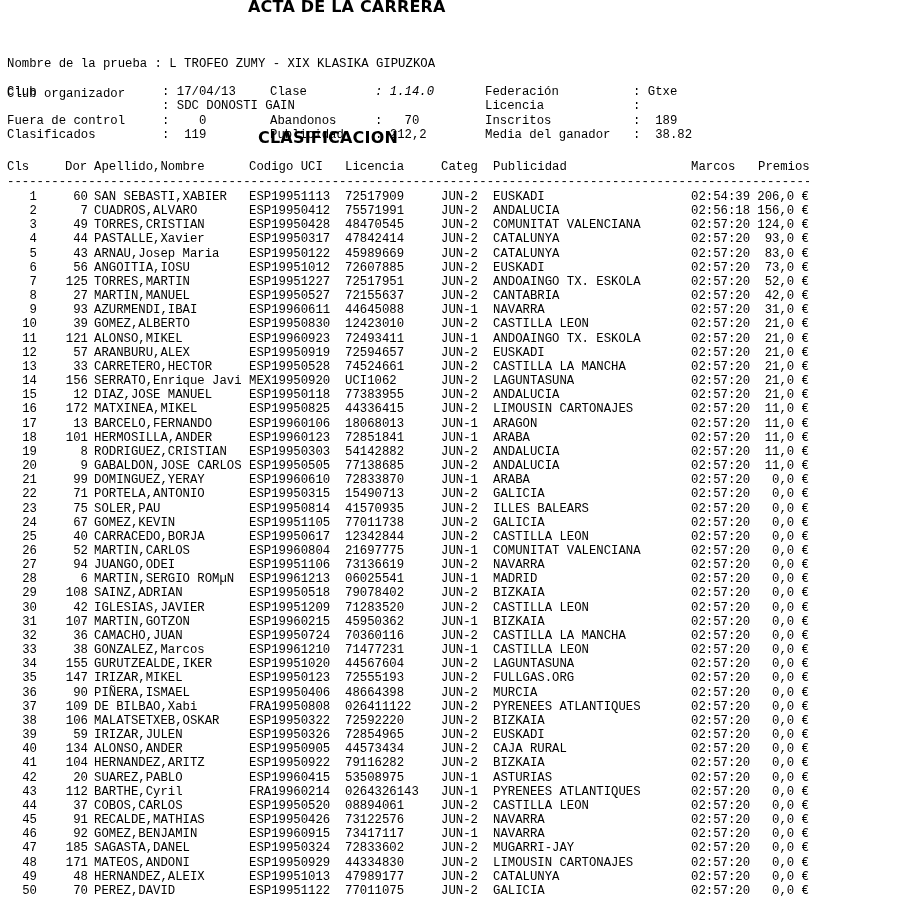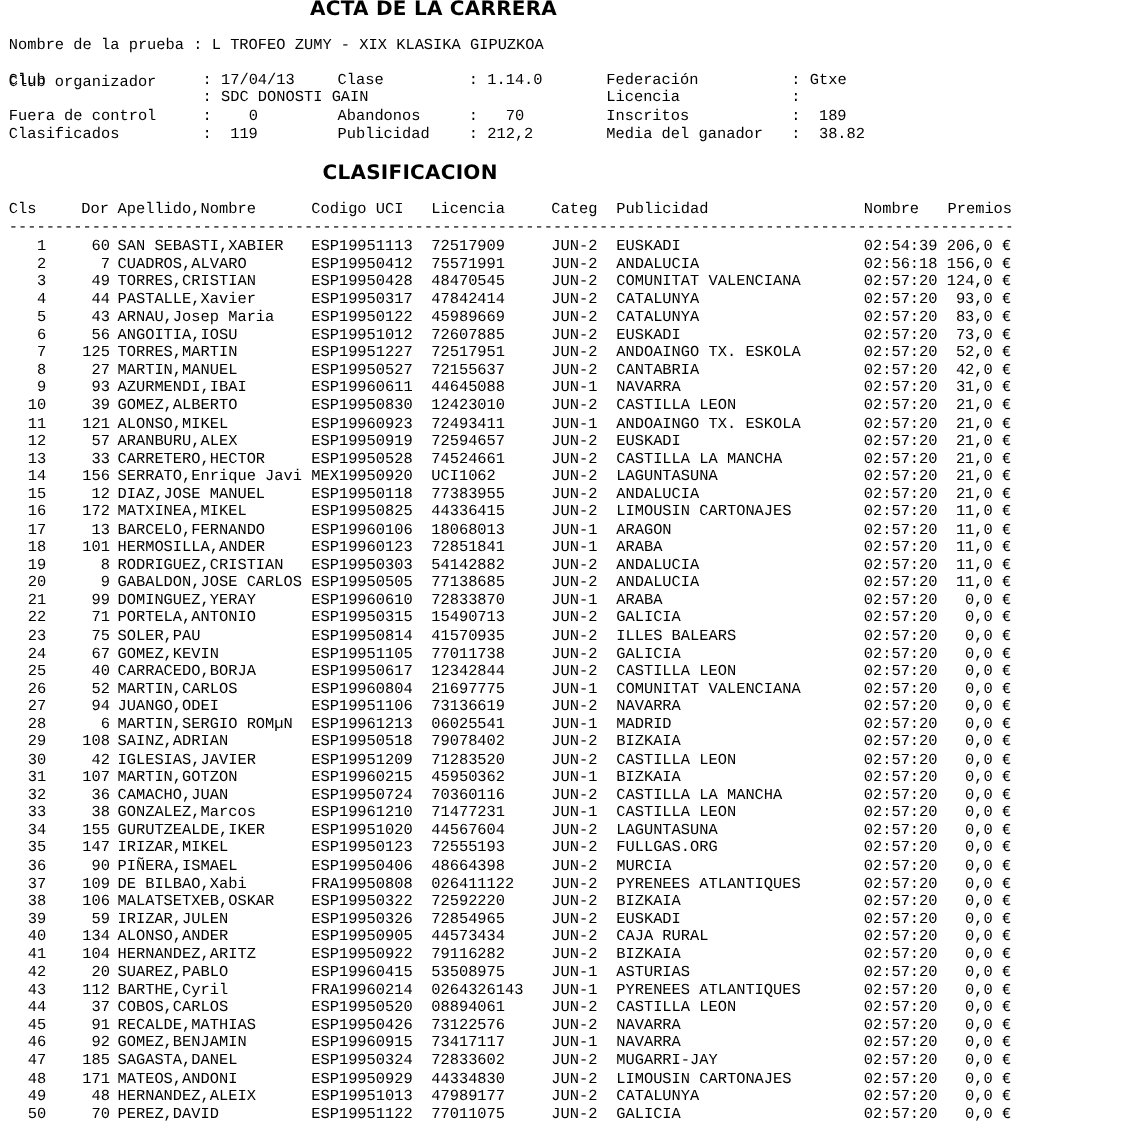--- a/index.html
+++ b/index.html
@@ -1,40 +1,40 @@
 <!DOCTYPE html>
 <html><head>
 <meta charset="utf-8">
 <style>
   html, body { margin: 0; padding: 0; background: #ffffff; }
   body { width: 898px; height: 898px; overflow: hidden; position: relative; color: #000; }
   .mono { font-family: "Liberation Mono", "DejaVu Sans Mono", monospace; font-size: 12.3px; line-height: 14.16px; white-space: pre; }
   .title { position: absolute; font-family: "DejaVu Sans", "Liberation Sans", sans-serif; font-weight: bold; font-size: 16px; letter-spacing: 0.2px; }
   #main-title { left: 248px; top: -3px; }
   #class-title { left: 258px; top: 128px; }
-  .abs { position: absolute; }
+  .abs { position: absolute; margin-top: 28px; }
   .row { position: absolute; left: 0; height: 14.16px; width: 898px; }
   .cell { position: absolute; top: 0; }
   .r { text-align: right; }
   .hdr { position: absolute; top: 160px; left: 0; width: 898px; height: 15px; }
   .dashes { position: absolute; left: 7px; top: 175px; width: 802px; overflow: hidden; }
 </style>
 </head>
 <body>
 
 <div>
   <div id="main-title" class="title">ACTA DE LA CARRERA</div>
 
   <div class="mono abs" style="left:7px; top:29px;"><span>Nombre de la prueba</span> : <span>L TROFEO ZUMY - XIX KLASIKA GIPUZKOA</span></div>
 
   <div>
     <div class="mono abs" style="left:7px; top:57px;">Club</div>
     <div class="mono abs" style="left:162px; top:57px;">: <span>17/04/13</span></div>
     <div class="mono abs" style="left:270px; top:57px;">Clase</div>
-    <div class="mono abs" style="left:375px; top:57px;">: <span>1.14.0</span></div>
+    <div class="mono abs" style="left:375px; top:57px;font-style:italic;">: <span>1.14.0</span></div>
     <div class="mono abs" style="left:485px; top:57px;">Federación</div>
     <div class="mono abs" style="left:633px; top:57px;">: <span>Gtxe</span></div>
 
     <div class="mono abs" style="left:7px; top:59px;">Club organizador</div>
     <div class="mono abs" style="left:162px; top:71px;">: <span>SDC DONOSTI GAIN</span></div>
     <div class="mono abs" style="left:485px; top:71px;">Licencia</div>
     <div class="mono abs" style="left:633px; top:71px;">: <span></span></div>
 
     <div class="mono abs" style="left:7px; top:86px;">Fuera de control</div>
     <div class="mono abs" style="left:162px; top:86px;">:    <span>0</span></div>
@@ -54,21 +54,21 @@
   <div id="class-title" class="title">CLASIFICACION</div>
 
   <div class="hdr mono">
     <span class="cell" style="left:7px;">Cls</span>
     <span class="cell" style="left:65px;">Dor</span>
     <span class="cell" style="left:94px;">Apellido,Nombre</span>
     <span class="cell" style="left:249px;">Codigo UCI</span>
     <span class="cell" style="left:345px;">Licencia</span>
     <span class="cell" style="left:441px;">Categ</span>
     <span class="cell" style="left:493px;">Publicidad</span>
-    <span class="cell" style="left:691px;">Nombre</span>
+    <span class="cell" style="left:691px;">Marcos</span>
     <span class="cell" style="left:758px;">Premios</span>
   </div>
   <div class="dashes mono">-------------------------------------------------------------------------------------------------------------</div>
 
   <div id="rows">
       <div class="row mono" style="top: 190px;"><span class="cell r" style="right: 861px; left: auto;">1</span><span class="cell r" style="right: 810px; left: auto;">60</span><span class="cell" style="left: 94px;">SAN SEBASTI,XABIER</span><span class="cell" style="left: 249px;">ESP19951113</span><span class="cell" style="left: 345px;">72517909</span><span class="cell" style="left: 441px;">JUN-2</span><span class="cell" style="left: 493px;">EUSKADI</span><span class="cell" style="left: 691px;">02:54:39</span><span class="cell r" style="right: 89px; left: auto;">206,0 €</span></div>
       <div class="row mono" style="top: 204.16px;"><span class="cell r" style="right: 861px; left: auto;">2</span><span class="cell r" style="right: 810px; left: auto;">7</span><span class="cell" style="left: 94px;">CUADROS,ALVARO</span><span class="cell" style="left: 249px;">ESP19950412</span><span class="cell" style="left: 345px;">75571991</span><span class="cell" style="left: 441px;">JUN-2</span><span class="cell" style="left: 493px;">ANDALUCIA</span><span class="cell" style="left: 691px;">02:56:18</span><span class="cell r" style="right: 89px; left: auto;">156,0 €</span></div>
       <div class="row mono" style="top: 218.32px;"><span class="cell r" style="right: 861px; left: auto;">3</span><span class="cell r" style="right: 810px; left: auto;">49</span><span class="cell" style="left: 94px;">TORRES,CRISTIAN</span><span class="cell" style="left: 249px;">ESP19950428</span><span class="cell" style="left: 345px;">48470545</span><span class="cell" style="left: 441px;">JUN-2</span><span class="cell" style="left: 493px;">COMUNITAT VALENCIANA</span><span class="cell" style="left: 691px;">02:57:20</span><span class="cell r" style="right: 89px; left: auto;">124,0 €</span></div>
       <div class="row mono" style="top: 232.48px;"><span class="cell r" style="right: 861px; left: auto;">4</span><span class="cell r" style="right: 810px; left: auto;">44</span><span class="cell" style="left: 94px;">PASTALLE,Xavier</span><span class="cell" style="left: 249px;">ESP19950317</span><span class="cell" style="left: 345px;">47842414</span><span class="cell" style="left: 441px;">JUN-2</span><span class="cell" style="left: 493px;">CATALUNYA</span><span class="cell" style="left: 691px;">02:57:20</span><span class="cell r" style="right: 89px; left: auto;">93,0 €</span></div>
       <div class="row mono" style="top: 246.64px;"><span class="cell r" style="right: 861px; left: auto;">5</span><span class="cell r" style="right: 810px; left: auto;">43</span><span class="cell" style="left: 94px;">ARNAU,Josep Maria</span><span class="cell" style="left: 249px;">ESP19950122</span><span class="cell" style="left: 345px;">45989669</span><span class="cell" style="left: 441px;">JUN-2</span><span class="cell" style="left: 493px;">CATALUNYA</span><span class="cell" style="left: 691px;">02:57:20</span><span class="cell r" style="right: 89px; left: auto;">83,0 €</span></div>

